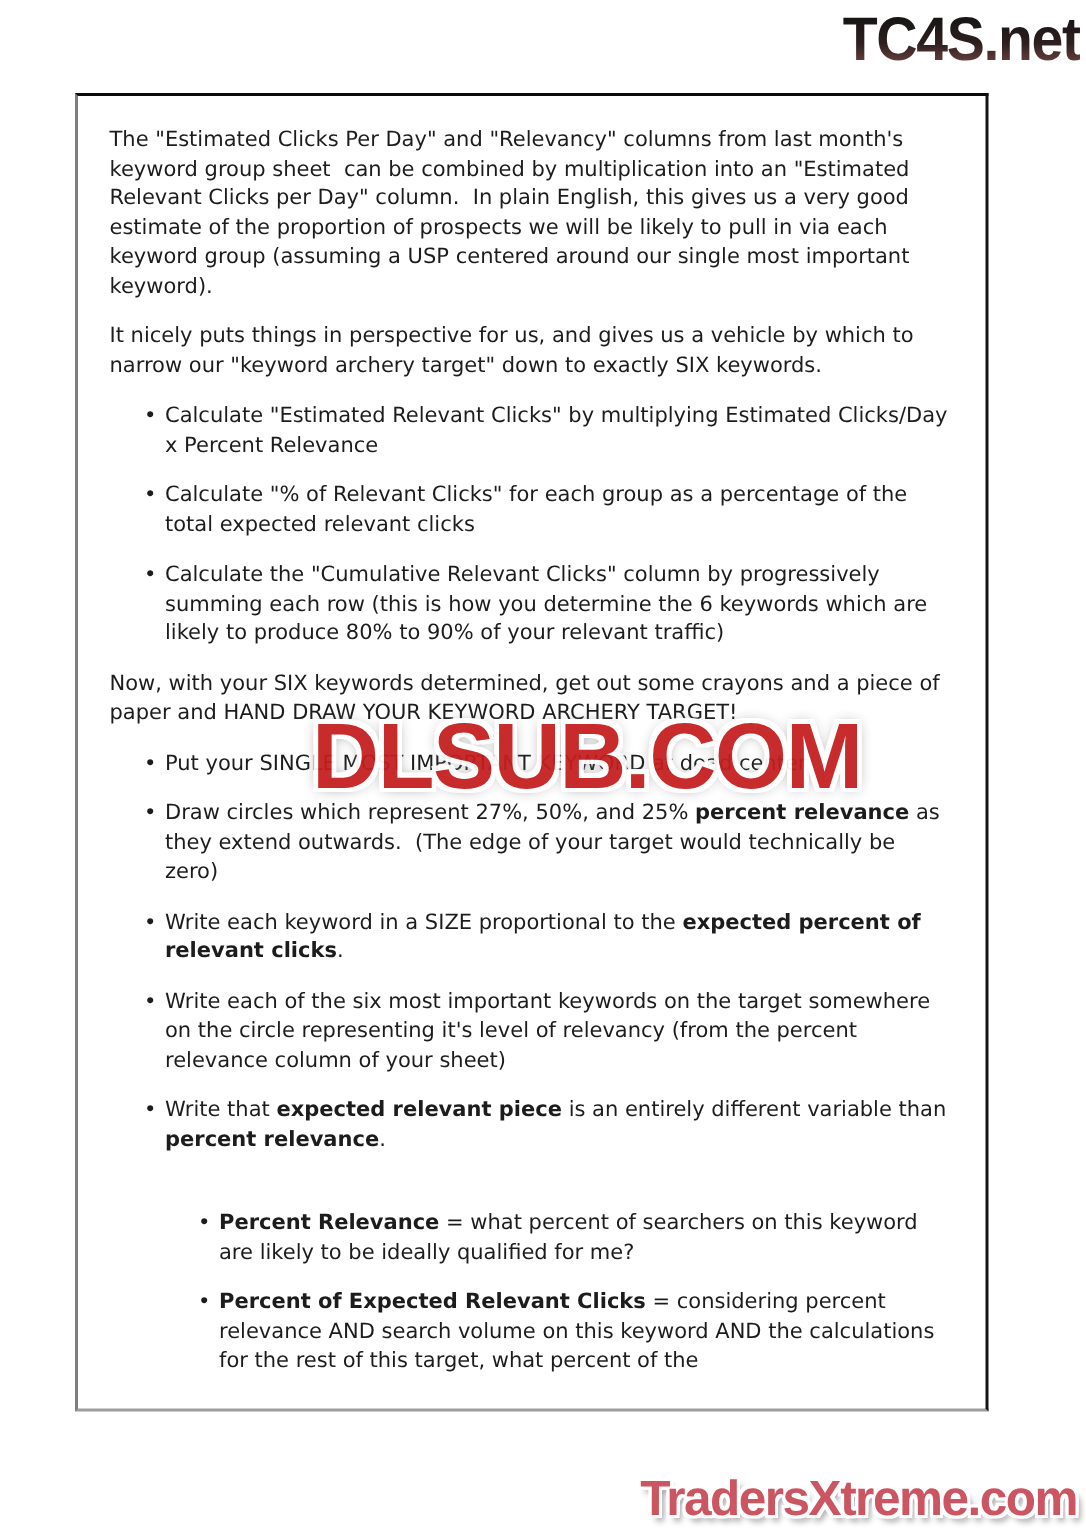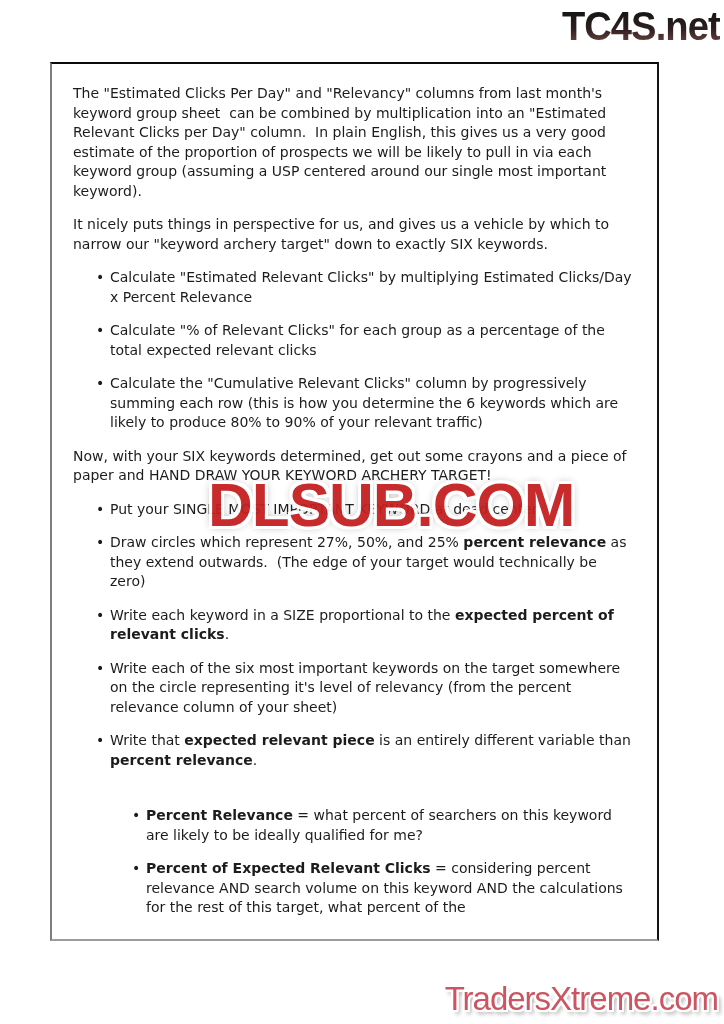--- a/index.html
+++ b/index.html
@@ -102,21 +102,21 @@
        0   -3px 0 #ffffff, 0    3px 0 #ffffff,
        0 0 9px rgba(130,130,130,0.95);
     z-index: 5;
   }
 
   
   .bottom-logo {
     position: absolute;
     bottom: 6px; right: 6px;
     font-family: "Liberation Sans", sans-serif;
-    font-weight: normal;
+    font-weight: bold;
     font-size: 33px;
     letter-spacing: -1px;
     color: #cb5560;
     text-shadow:
       -2px -2px 0 #ffffff, 2px -2px 0 #ffffff,
       -2px  2px 0 #ffffff, 2px  2px 0 #ffffff,
       -2px  0   0 #ffffff, 2px  0   0 #ffffff,
        0   -2px 0 #ffffff, 0    2px 0 #ffffff,
        3px 4px 4px #9a9a9a;
   }

